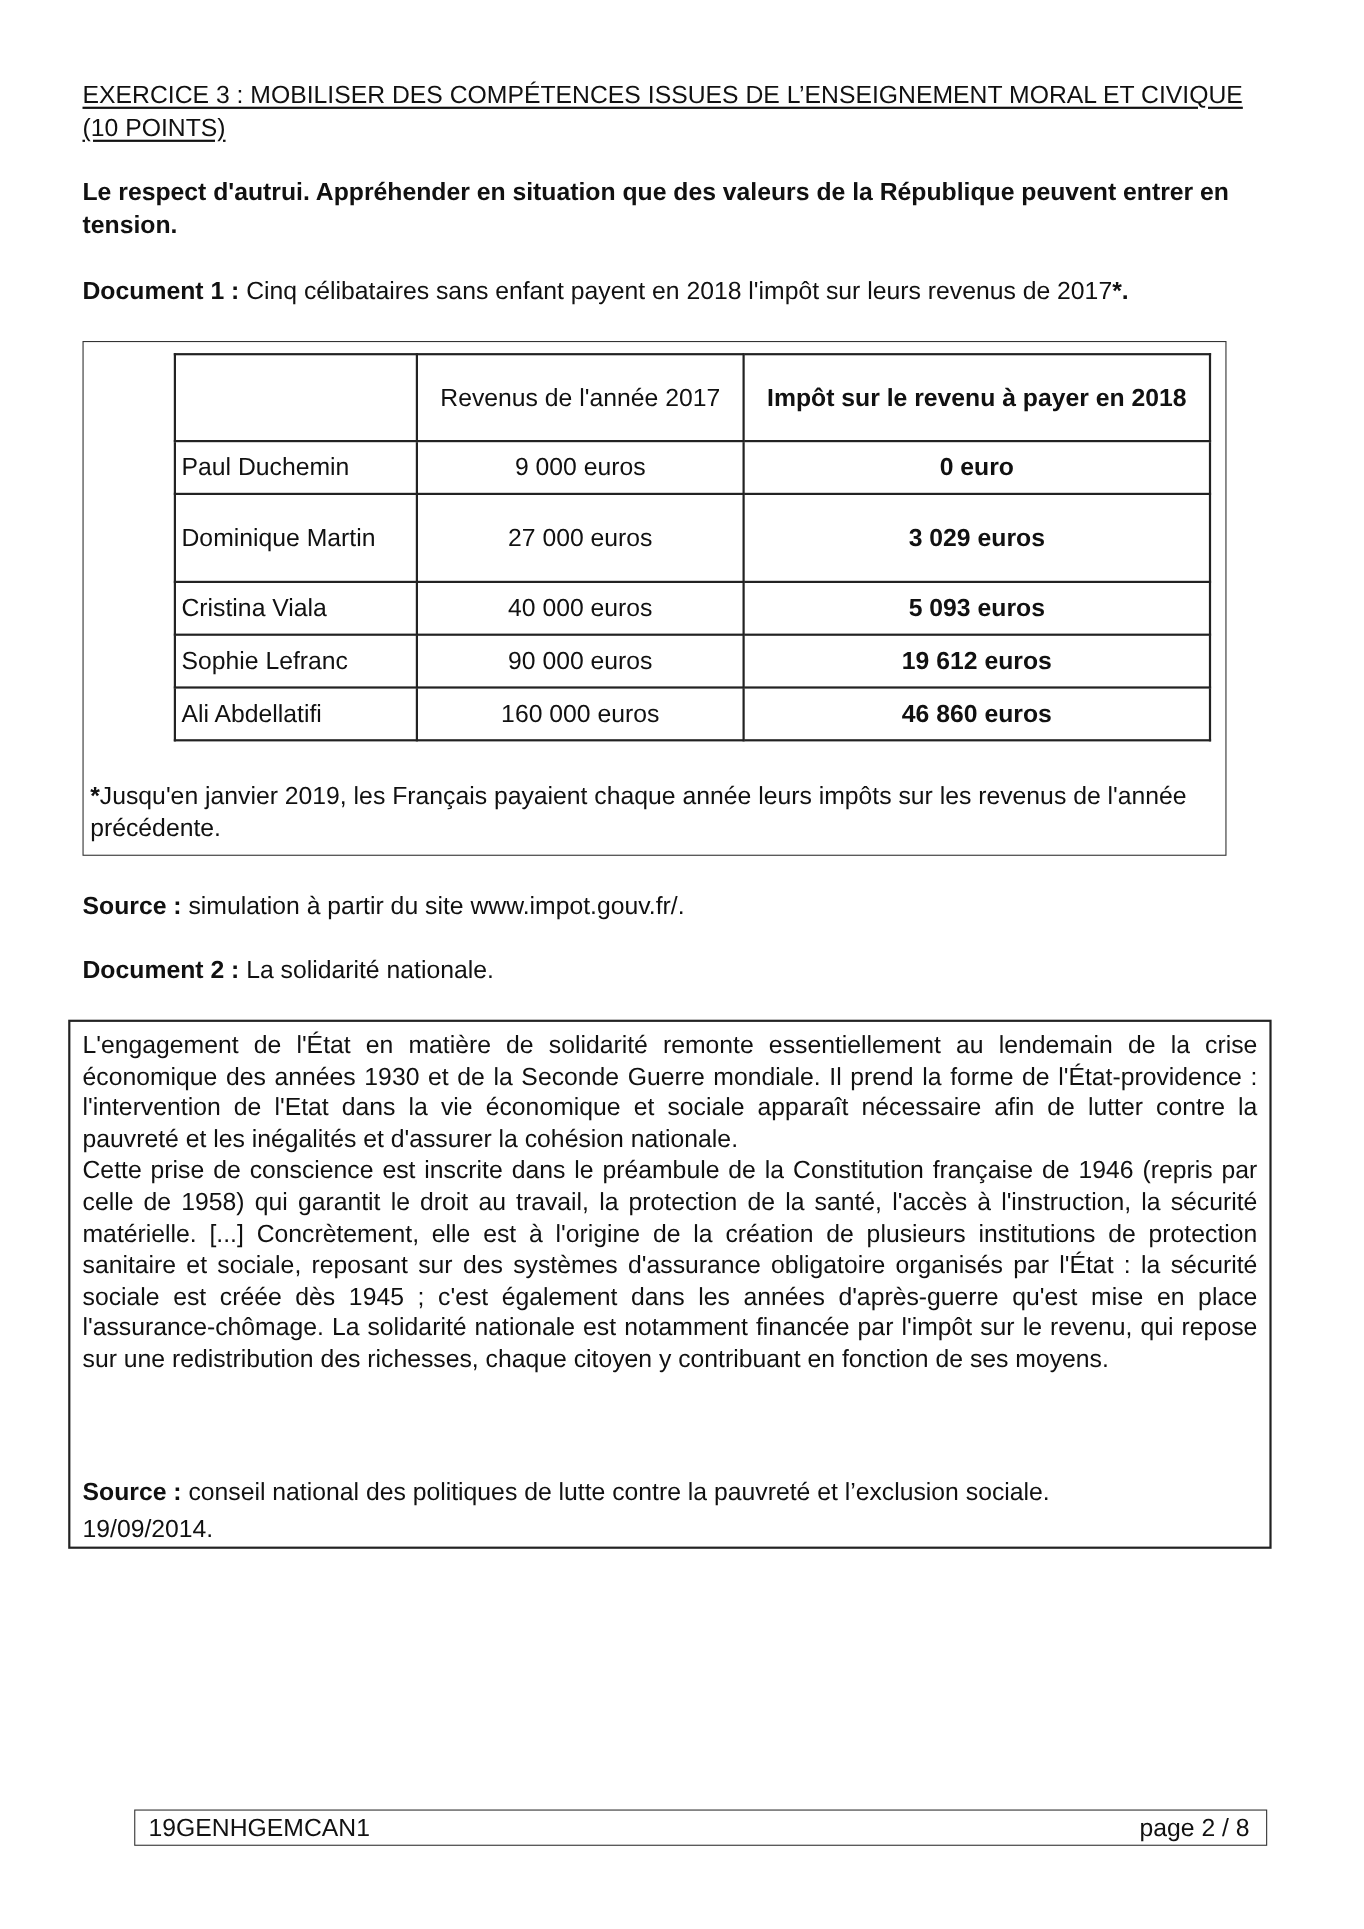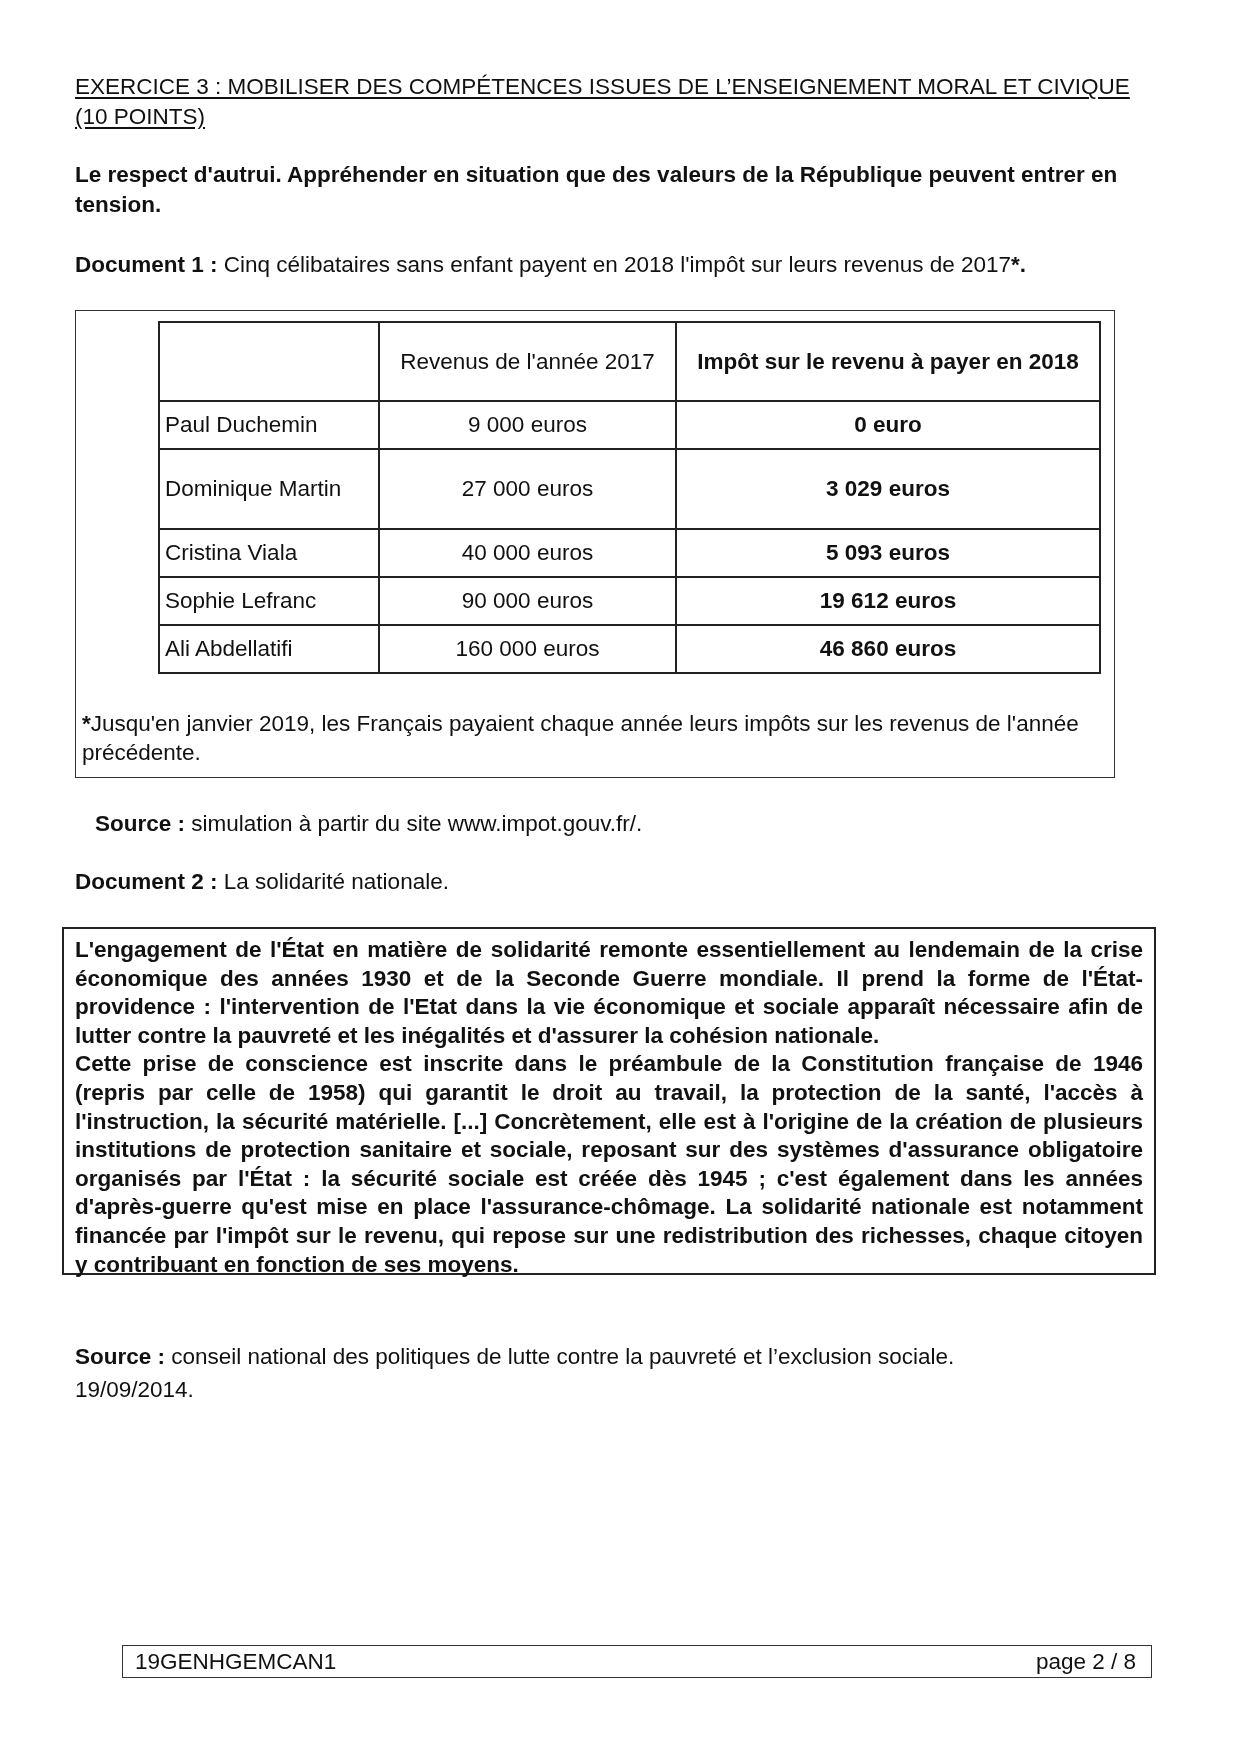--- a/index.html
+++ b/index.html
@@ -28,27 +28,26 @@
   table.tax td, table.tax th {
     border: 2px solid #222; font-weight: normal; font-size: 22.5px; padding: 0 5px;
   }
   table.tax th { height: 77px; }
   table.tax td.name { text-align: left; width: 208px; }
   table.tax td.c2, table.tax th.c2 { text-align: center; width: 285px; }
   table.tax td.c3, table.tax th.c3 { text-align: center; width: 412px; font-weight: bold; }
   .note {
     position: absolute; left: 6px; top: 398px; width: 1050px; line-height: 29px;
   }
-  #src1 { top: 810px; margin-left: 20px; }
+  #src1 { top: 810px; }
   #doc2-label { top: 868px; }
   .frame2 {
-    left: 62px; top: 927px; width: 1094px; height: 348px;
+    left: 62px; top: 927px; width: 1094px; height: 481px;
     border: 2px solid #222; box-sizing: border-box;
     padding: 7px 11px 0 11px;
-    font-weight: bold;
   }
   .frame2 p {
     margin: 0; line-height: 28.6px; text-align: justify; font-size: 22.5px;
   }
   #src2 { top: 1340px; width: 1080px; line-height: 33px; }
   .footer {
     left: 122px; top: 1645px; width: 1030px; height: 33px;
     border: 1.5px solid #333; box-sizing: border-box;
     display: flex; justify-content: space-between; align-items: center;
     padding: 0 15px 0 12px; font-size: 22.5px;

